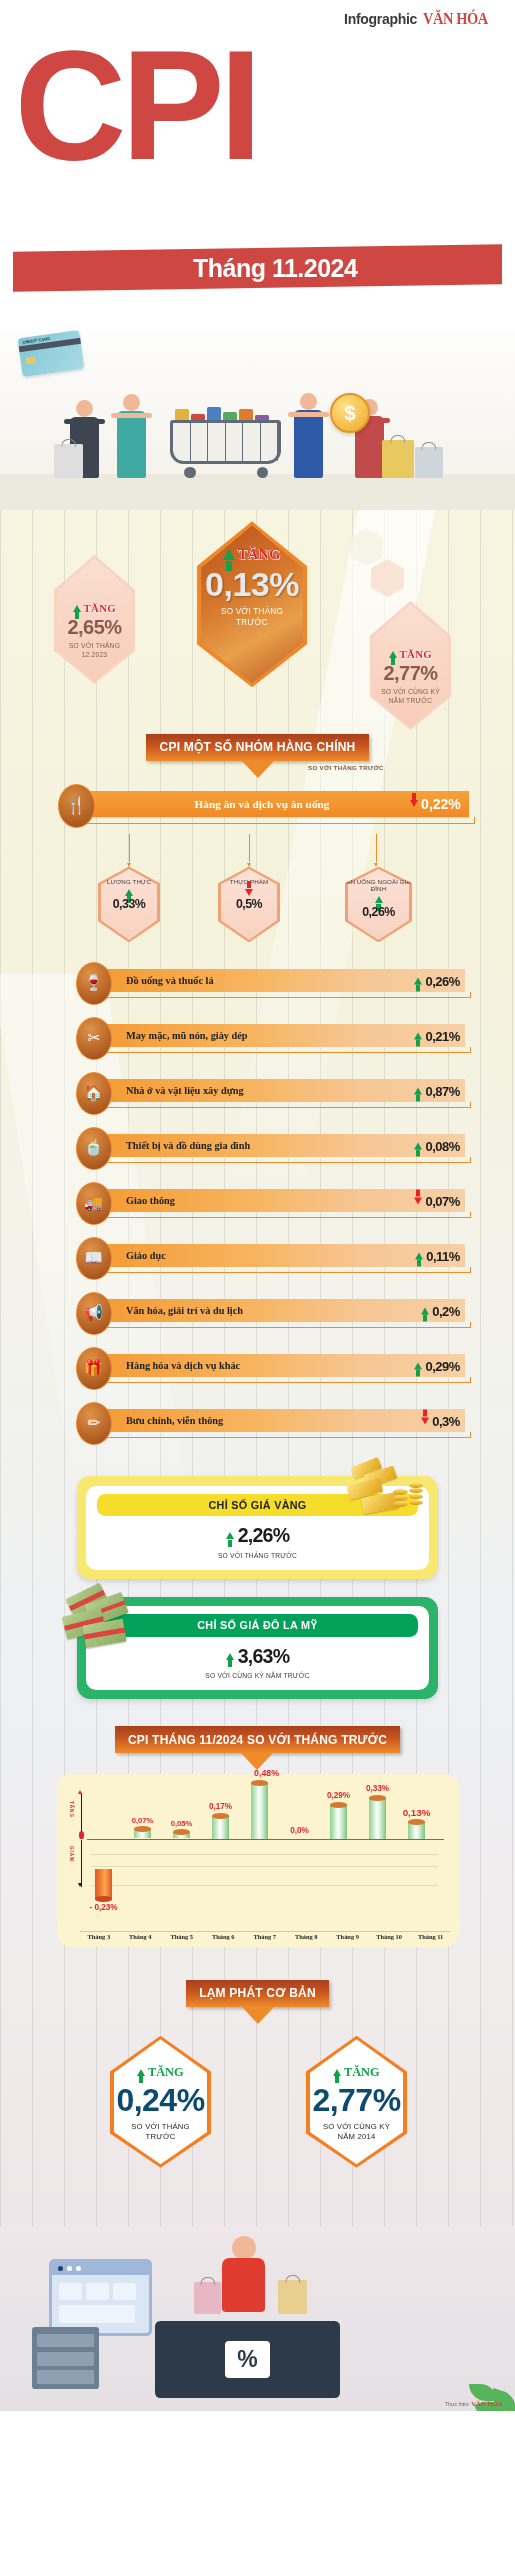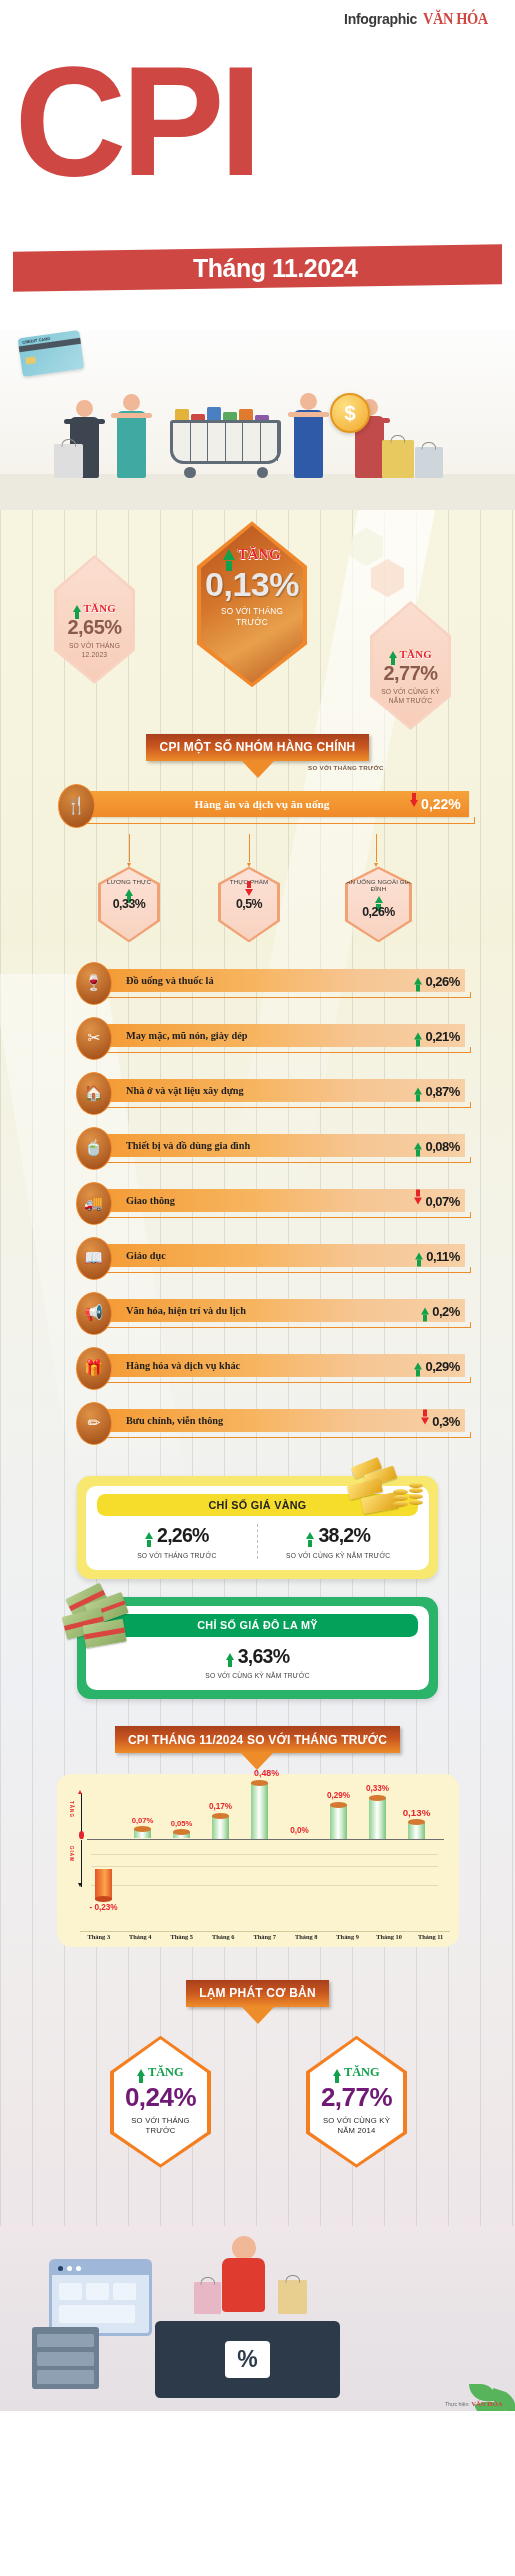--- a/index.html
+++ b/index.html
@@ -20,21 +20,21 @@
     position: absolute; top: 9.3px; right: 15.5px;
     display: flex; align-items: baseline; gap: 6.2px;
   }
   .brand-info { font-size: 14px; font-weight: bold; color: #3a3a3a; letter-spacing: -0.3px; }
   .brand-vh {
     font-family: "Liberation Serif", serif;
     font-size: 17px; font-weight: bold; color: #cf4742;
     letter-spacing: -0.5px; transform: scaleX(0.85); transform-origin: left;
   }
   .cpi-big {
-    position: absolute; top: 44px; left: 14.4px;
+    position: absolute; top: 28px; left: 14.4px;
     font-family: "Liberation Sans", sans-serif;
     font-size: 155px; line-height: 155px; font-weight: bold;
     color: #cf4742; letter-spacing: -5.2px;
   }
   .month-banner {
     position: absolute; top: 248px; left: 13px; right: 13px;
     background: #cf4742; height: 40px;
     transform: skewY(-0.9deg);
     display: flex; align-items: center; justify-content: center;
   }
@@ -296,21 +296,21 @@
   
   .inflation { position:relative; height: 185px; }
   .badge.white { width: 101px; height: 132px; background:#f47f20; }
   .badge.white .inner {
     position:absolute; inset:3.6px;
     clip-path: polygon(50% 0, 100% 27%, 100% 74%, 50% 100%, 0 74%, 0 27%);
     background:#ffffff;
   }
   .badge.white .tang-green { color:#12a14b; font-size:12.4px; font-weight:bold;
      font-family:"Liberation Serif",serif; text-shadow:0.5px 0.5px 0 #fff; }
-  .badge.white .big-pct { color:#701a75; font-size:26px; }
+  .badge.white .big-pct { color:#0c4a6e; font-size:32px; }
   .badge.white .sub-note { color:#262626; font-size:7.7px; }
   .badge.white .b-row { margin-top:29px; }
 
   
   .footscene { position:relative; height: 185px;
                background: linear-gradient(180deg,#efe7ea 0%, #e8e3e6 55%, #e4e0e3 100%); overflow:hidden; }
   .laptop { position:absolute; left:49px; top:33px; width:103px; height:77px;
             background:#dbe6f5; border:3.1px solid #9fb8da; border-radius:5.2px; }
   .laptop .tb { position:absolute; top:0;left:0;right:0;height:13.4px;background:#9fb8da;
                 display:flex;align-items:center;gap:3.6px;padding-left:6.2px; }
@@ -571,21 +571,21 @@
             <span class="arrow-up"></span>
             <span>0,11%</span>
           </span>
         </div>
       </div>
 
       <div class="catrow">
         <div class="cat-icon">📢</div>
         <div class="cat-bar-under"></div>
         <div class="cat-bar">
-          <span class="cat-name">Văn hóa, hiện trí và du lịch</span>
+          <span class="cat-name">Văn hóa, giải trí và du lịch</span>
           <span class="cat-val">
             <span class="arrow-up"></span>
             <span>0,2%</span>
           </span>
         </div>
       </div>
 
       <div class="catrow">
         <div class="cat-icon">🎁</div>
         <div class="cat-bar-under"></div>
@@ -615,27 +615,20 @@
       <div class="pricecard gold">
         <div class="pc-inner">
           <div class="pc-title">CHỈ SỐ GIÁ VÀNG</div>
           <div class="pc-stats">
             <div class="pc-col">
               <div class="pc-val">
                 <span class="arrow-up"></span>
                 <span>2,26%</span>
               </div>
               <div class="pc-note">SO VỚI THÁNG TRƯỚC</div>
-            </div>
-            <div class="pc-col">
-              <div class="pc-val">
-                <span class="arrow-up"></span>
-                <span>38,2%</span>
-              </div>
-              <div class="pc-note">SO VỚI CÙNG KỲ NĂM TRƯỚC</div>
             </div>
           </div>
           <div class="goldpile">
             <div class="ingot" style="left:8.2px;top:3.1px;width:29px;height:12.4px;transform:rotate(-22deg);"></div>
             <div class="ingot" style="left:21.6px;top:11.3px;width:31px;height:13.4px;transform:rotate(-18deg);"></div>
             <div class="ingot" style="left:4.1px;top:23px;width:34px;height:14.4px;transform:rotate(-14deg);"></div>
             <div class="ingot" style="left:18.5px;top:36px;width:36px;height:15.5px;transform:rotate(-10deg);"></div>
             <div class="goldcoin" style="left:49px;top:30px;width:15.5px;height:6.2px;"></div>
             <div class="goldcoin" style="left:49px;top:36px;width:15.5px;height:6.2px;"></div>
             <div class="goldcoin" style="left:49px;top:42px;width:15.5px;height:6.2px;"></div>

